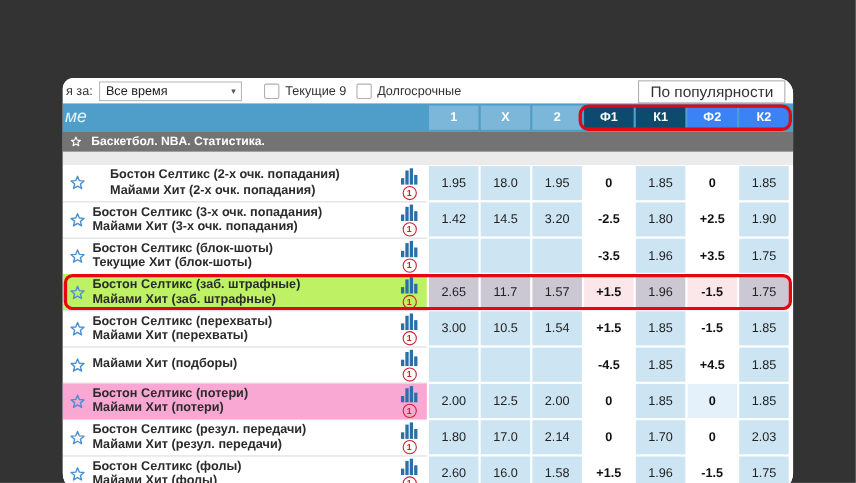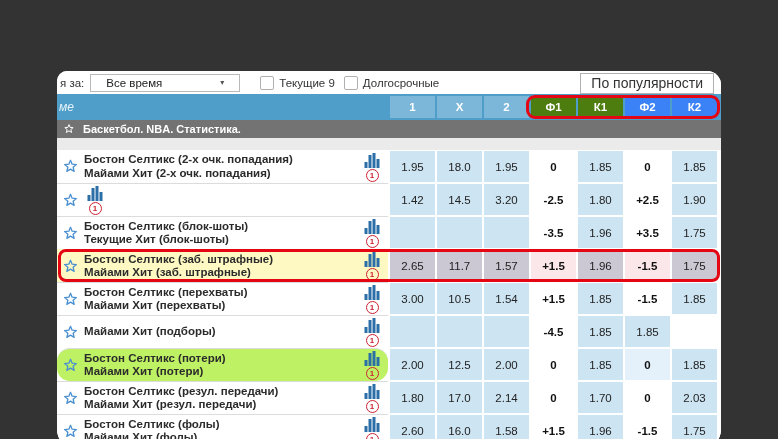--- a/index.html
+++ b/index.html
@@ -13,89 +13,89 @@
     position:absolute;left:57px;top:40px;width:664px;height:376px;
     background:#ffffff;border-radius:10px 14px 17px 17px;overflow:hidden;margin-top:31px;
   }
   
   .topbar{height:23px;display:flex;align-items:center;position:relative;background:#fff;}
   .tb-label{font-size:11.5px;color:#333;white-space:nowrap;}
   .lbl-period{margin-left:3px;}
   .select{
     margin-left:6px;width:118px;height:16px;border:1px solid #b9b9b9;background:#fff;
     display:flex;align-items:center;justify-content:space-between;
-    padding:0 15px;font-size:11.5px;color:#222;cursor:pointer;
+    padding:0 5px;font-size:11.5px;color:#222;cursor:pointer;
   }
   .caret{font-size:8px;color:#555;line-height:1;}
   .checkbox{
     width:12px;height:12px;border:1px solid #b0b0b0;background:#fff;
     border-radius:2px;margin-left:20px;flex:0 0 auto;cursor:pointer;
   }
   .checkbox + .tb-label{margin-left:5px;}
   .cb2{margin-left:9px;}
   .sortbox{
     position:absolute;right:7px;top:2px;height:19px;line-height:19px;
     padding:0 10px;border:1px solid #b0b0b0;background:#fff;
     font-size:14px;color:#333;cursor:pointer;
   }
   
   .thead{height:26px;background:#4e9ec9;display:flex;position:relative;}
-  .th-left{flex:1;font-size:12px;font-style:italic;color:#e9f4fa;line-height:26px;padding-left:2px;}
+  .th-left{flex:1;font-size:16px;font-style:italic;color:#e9f4fa;line-height:26px;padding-left:2px;}
   .th-cells{display:flex;width:333px;}
   .th-cell{
     width:45px;margin:2px 0 2px 2px;display:flex;align-items:center;justify-content:center;
     font-size:11.5px;font-weight:bold;color:#fff;
   }
   .hc-light{background:#7cb6d9;}
-  .hc-dark{background:#4d7c0f;}
+  .hc-dark{background:#0c4a6e;}
   .hc-muted{background:#3b82f6;}
   .red-ring{
     position:absolute;left:469px;top:1px;width:194px;height:24px;
     border:3px solid #e40613;border-radius:9px;box-sizing:border-box;pointer-events:none;
   }
   
   .cat-row{height:18px;background:#737373;display:flex;align-items:center;cursor:pointer;}
   .cat-star{margin-left:6px;display:flex;}
   .cat-title{margin-left:8px;color:#fff;font-weight:bold;font-size:11px;}
   .gap-strip{height:12px;background:#ebebeb;}
   
   .row{height:33px;display:flex;position:relative;background:#fff;}
   .name-cell{
     width:331px;display:flex;align-items:center;box-sizing:border-box;
     border-top:1px solid #dcdcdc;cursor:pointer;background:transparent;
   }
-  #rows .row:first-child .name-cell{border-top:none;}
+  #rows .row:first-child .name-cell{border-top:none;gap:16px;}
   .star{width:27px;display:flex;justify-content:center;flex:0 0 auto;cursor:pointer;}
   .names{flex:1;overflow:hidden;}
   .t1,.t2{font-size:11.5px;font-weight:bold;color:#2b2b2b;line-height:13.5px;white-space:nowrap;}
   .iconcol{width:22px;display:flex;flex-direction:column;align-items:center;margin-right:5px;flex:0 0 auto;}
   .chart{display:flex;cursor:pointer;}
   .note{
     width:11px;height:11px;border:1px solid #cc2233;color:#cc2233;border-radius:50%;
     font-size:8px;font-weight:bold;line-height:11px;text-align:center;margin-top:1px;cursor:pointer;
   }
   .cells{display:flex;}
   .cell{
     width:45px;margin:1px 0 1px 2px;display:flex;align-items:center;justify-content:center;
     font-size:11.5px;color:#222;box-sizing:border-box;cursor:pointer;
   }
   .c-blue{background:#cde4f2;}
   .c-white{background:#ffffff;font-weight:bold;color:#111;}
   .cell.tinted{background:#e4f1fa;}
   
-  .row.selected .name-cell{background:#fef9c3;border-top-color:transparent;}
+  .row.selected .name-cell{background:#bef264;border-top-color:transparent;}
   .row.selected .c-blue{background:#cbc8d3;}
   .row.selected .c-white{background:#fbe7e9;}
   .sel-ring{
     display:none;position:absolute;top:0;bottom:0;left:1px;right:1px;
     border:3px solid #e40613;border-radius:8px;box-sizing:border-box;pointer-events:none;
   }
   .row.selected .sel-ring{display:block;}
   
-  .row.hover .name-cell{background:#bef264;border-radius:13px;}
+  .row.hover .name-cell{background:#f9a8d4;}
 </style>
 </head>
 <body>
 
 <div class="panel">
 
   <div class="topbar">
     <span class="tb-label lbl-period">я за:</span>
     <div class="select">
       <span>Все время</span>
@@ -168,20 +168,24 @@
     </div>
 
   </div>
       <div class="row">
     <div class="name-cell">
       <span class="star">
         <svg width="17" height="17" viewBox="0 0 24 24">
               <path d="M12 3.2l2.3 5.6 6 .4-4.6 3.9 1.5 5.8-5.2-3.2-5.2 3.2 1.5-5.8-4.6-3.9 6-.4z" fill="none" stroke="#4a8fd0" stroke-width="1.8" stroke-linejoin="round"></path>
             </svg>
       </span>
+      <div class="names">
+        <div class="t1">Бостон Селтикс (3-х очк. попадания)</div>
+        <div class="t2">Майами Хит (3-х очк. попадания)</div>
+      </div>
       <div class="iconcol">
         <span class="chart">
           <svg width="16" height="16" viewBox="0 0 16 16">
             <rect x="0.5" y="10" width="3" height="6" fill="#2a6fa8"></rect>
             <rect x="4.5" y="3" width="3" height="13" fill="#2a6fa8"></rect>
             <rect x="8.5" y="1" width="3" height="15" fill="#2a6fa8"></rect>
             <rect x="12.5" y="7" width="3" height="9" fill="#2a6fa8"></rect>
           </svg>
         </span>
         <span class="note">1</span>
@@ -321,20 +325,21 @@
         </span>
         <span class="note">1</span>
       </div>
     </div>
     <div class="cells">
       <div class="cell c-blue"></div>
       <div class="cell c-blue"></div>
       <div class="cell c-blue"></div>
       <div class="cell c-white">-4.5</div>
       <div class="cell c-blue">1.85</div>
+      <div class="cell c-white">+4.5</div>
       <div class="cell c-blue">1.85</div>
     </div>
 
   </div>
       <div class="row hover">
     <div class="name-cell">
       <span class="star">
         <svg width="17" height="17" viewBox="0 0 24 24">
               <path d="M12 3.2l2.3 5.6 6 .4-4.6 3.9 1.5 5.8-5.2-3.2-5.2 3.2 1.5-5.8-4.6-3.9 6-.4z" fill="none" stroke="#4a8fd0" stroke-width="1.8" stroke-linejoin="round"></path>
             </svg>

